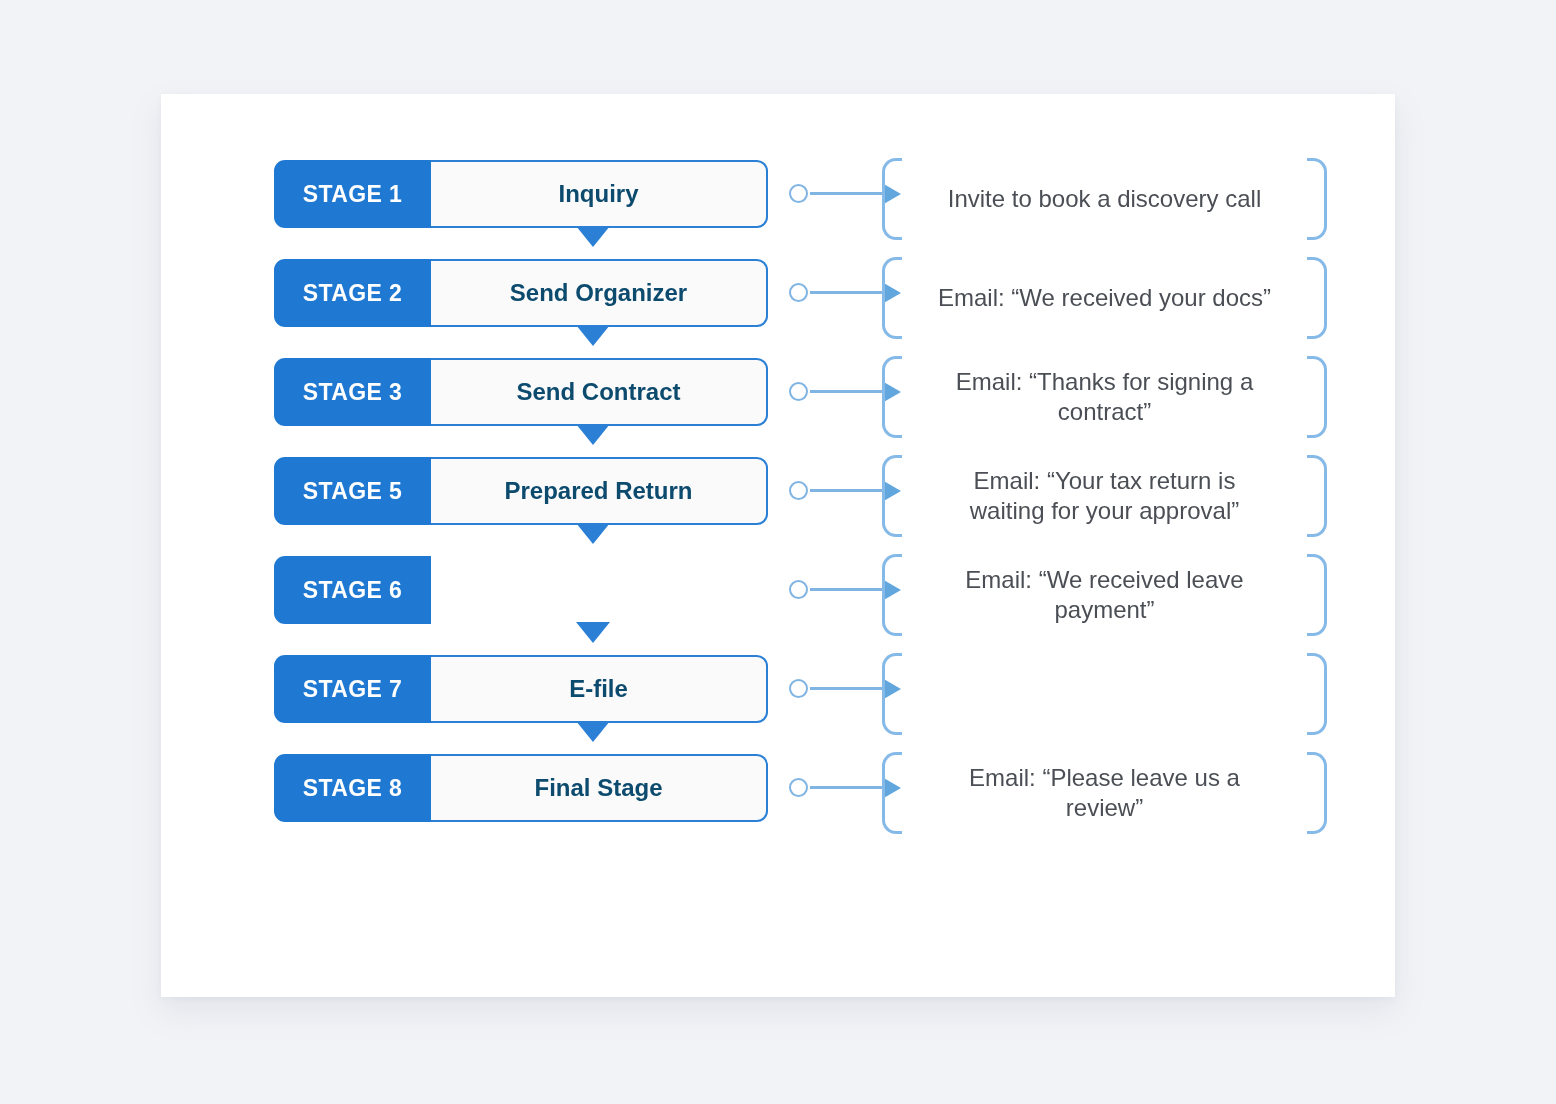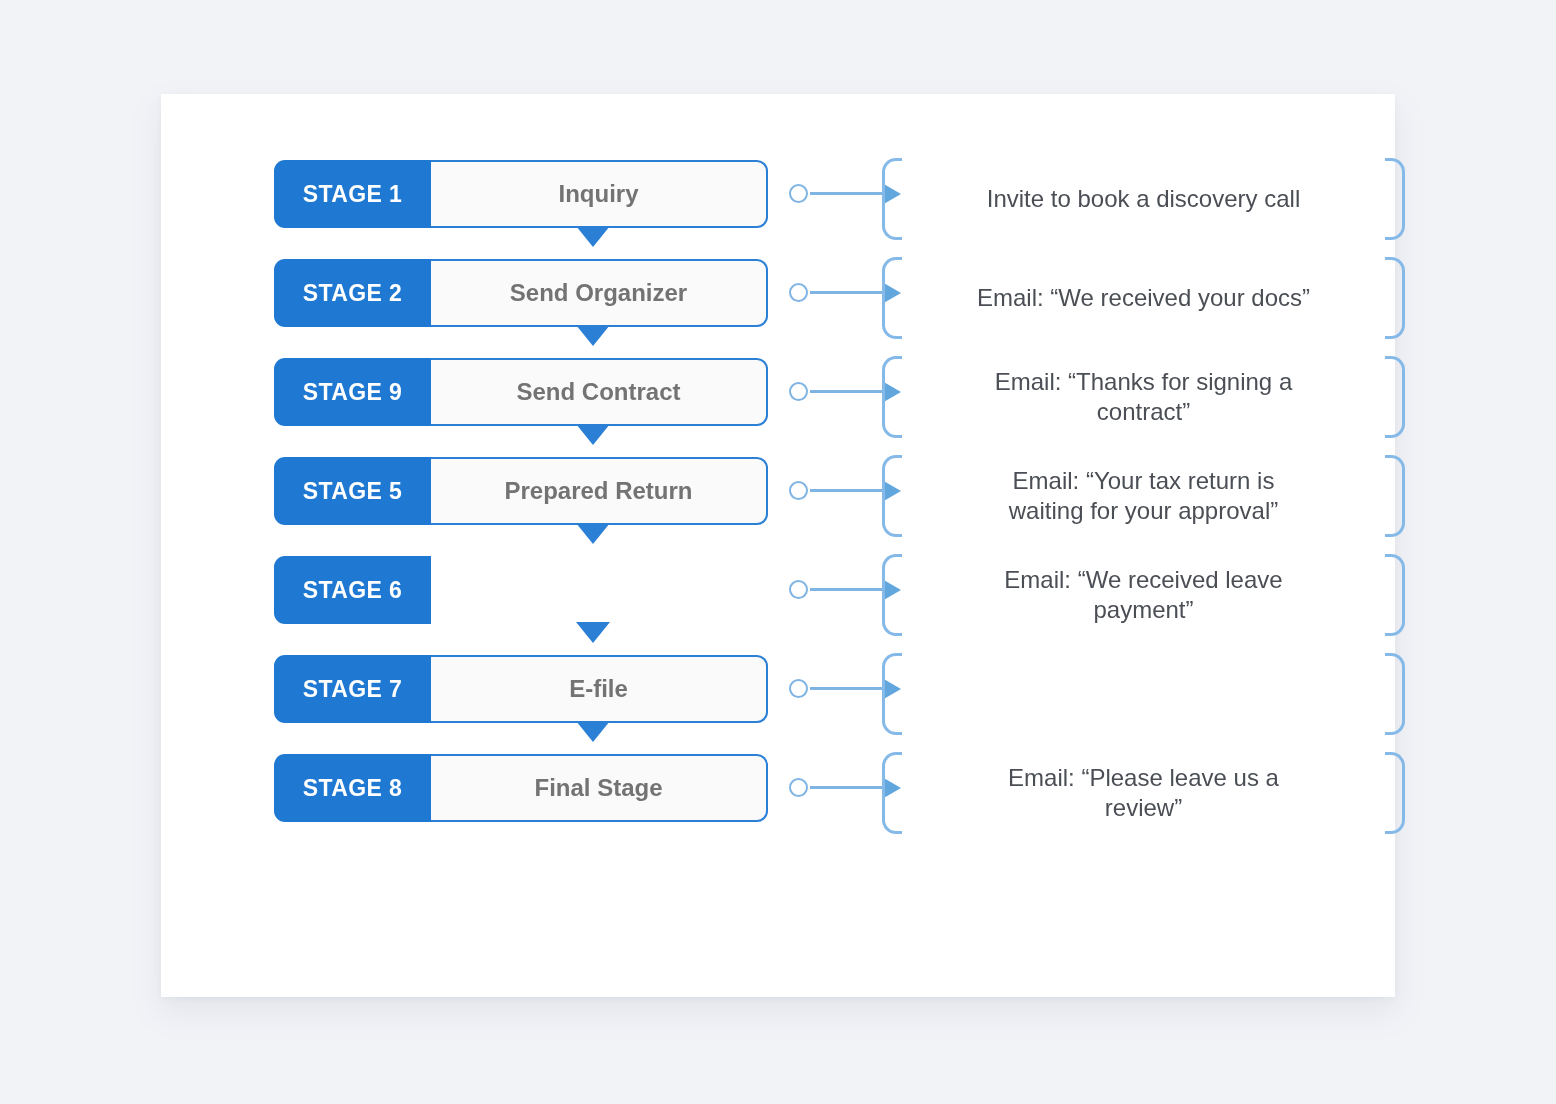--- a/index.html
+++ b/index.html
@@ -69,21 +69,21 @@
     justify-content: center;
     font-size: 23px;
     font-weight: bold;
     letter-spacing: 0.4px;
     box-sizing: border-box;
   }
 
   .stage-name {
     flex: 1;
     background: #fafafb;
-    color: #737373;
+    color: #0c4a6e;
     border: 2px solid #2b80d6;
     border-left: none;
     border-radius: 0 11px 11px 0;
     display: flex;
     align-items: center;
     justify-content: center;
     font-size: 24px;
     font-weight: bold;
     box-sizing: border-box;
   }
@@ -136,21 +136,21 @@
     border-top: 11px solid transparent;
     border-bottom: 11px solid transparent;
     border-left: 19px solid #62a6de;
   }
 
   
   .note {
     position: absolute;
     left: 655px;
     top: -2px;
-    width: 523px;
+    width: 445px;
     height: 82px;
   }
   .bracket {
     position: absolute;
     top: 0;
     width: 20px;
     height: 82px;
     box-sizing: border-box;
     border-top: 3px solid #85b9e8;
     border-bottom: 3px solid #85b9e8;
@@ -219,21 +219,21 @@
           <div class="conn-head"></div>
         </div>
         <div class="note">
           <div class="bracket left"></div>
           <div class="note-text">Email: “We received your docs”</div>
           <div class="bracket right"></div>
         </div>
       </div>
       <div class="row">
         <div class="stage-bar">
-          <div class="stage-num">STAGE 9</div>
+          <div class="stage-num">STAGE 3</div>
           <div class="stage-name">Send Contract</div>
         </div>
         <div class="down-arrow"></div>
         <div class="connector">
           <div class="conn-circle"></div>
           <div class="conn-line"></div>
           <div class="conn-head"></div>
         </div>
         <div class="note">
           <div class="bracket left"></div>

